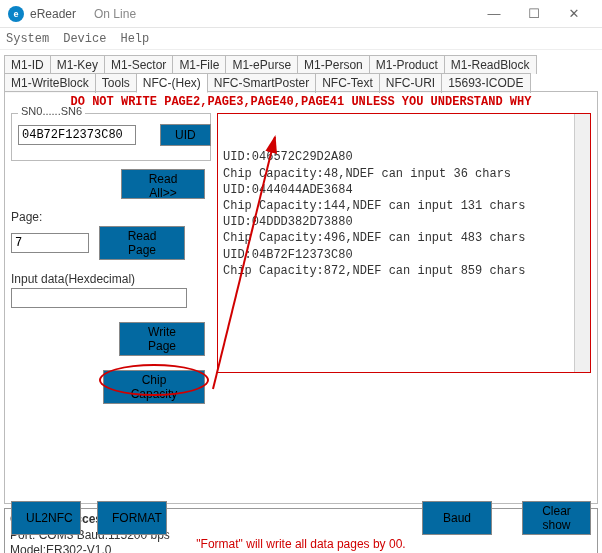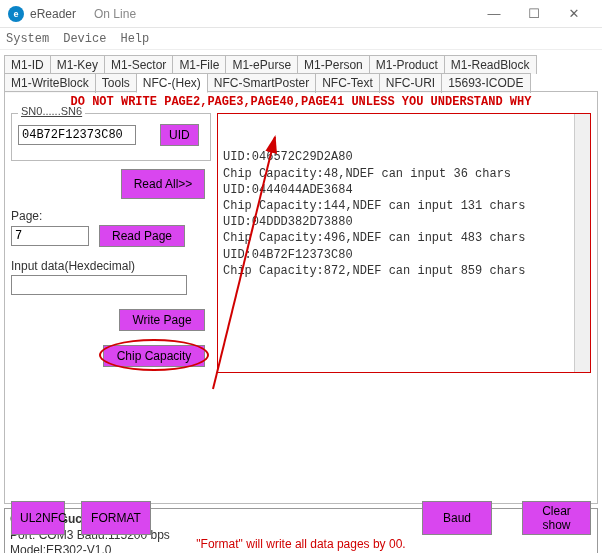--- a/index.html
+++ b/index.html
@@ -99,35 +99,34 @@
     margin-bottom: 6px;
     position: relative;
   }
   .group-label {
     position: absolute;
     top: -9px; left: 6px;
     background: #fff;
     padding: 0 3px;
     font-size: 11px;
     color: #444;
-    text-decoration: underline;
   }
   input[type=text] {
     font-family: "Courier New", monospace;
     font-size: 12px;
     padding: 2px 3px;
     border: 1px solid #888;
     background: #fff;
   }
   button {
     font-family: "Segoe UI", Tahoma, sans-serif;
     font-size: 12px;
-    padding: 2px 8px;
+    padding: 2px 14px;
     border: 1px solid #888;
-    background: #d946ef;
+    background: #0369a1;
     cursor: pointer;
     min-height: 22px;
   }
   .output {
     border: 1px solid #d00000;
     font-family: "Courier New", monospace;
     font-size: 12px;
     padding: 3px 5px;
     height: 260px;
     overflow: auto;
@@ -258,21 +257,21 @@
             <path d="M0,0 L9,3 L0,6 Z" fill="#d00000"></path>
           </marker>
         </defs>
         <line x1="6" y1="258" x2="68" y2="6" stroke="#d00000" stroke-width="2" marker-end="url(#ah)"></line>
       </svg>
     </div>
   </div>
 
   <div class="botrow">
     <div style="display:flex;gap:16px;">
-      <button style="width:54px;">UL2NFC</button>
+      <button style="width:70px;">UL2NFC</button>
       <button style="width:70px;">FORMAT</button>
     </div>
     <div style="display:flex;gap:30px;">
       <button style="width:70px;">Baud</button>
       <button style="width:69px;">Clear show</button>
     </div>
   </div>
   <div class="fmtnote">"Format" will write all data pages by 00.</div>
 </div>
 

